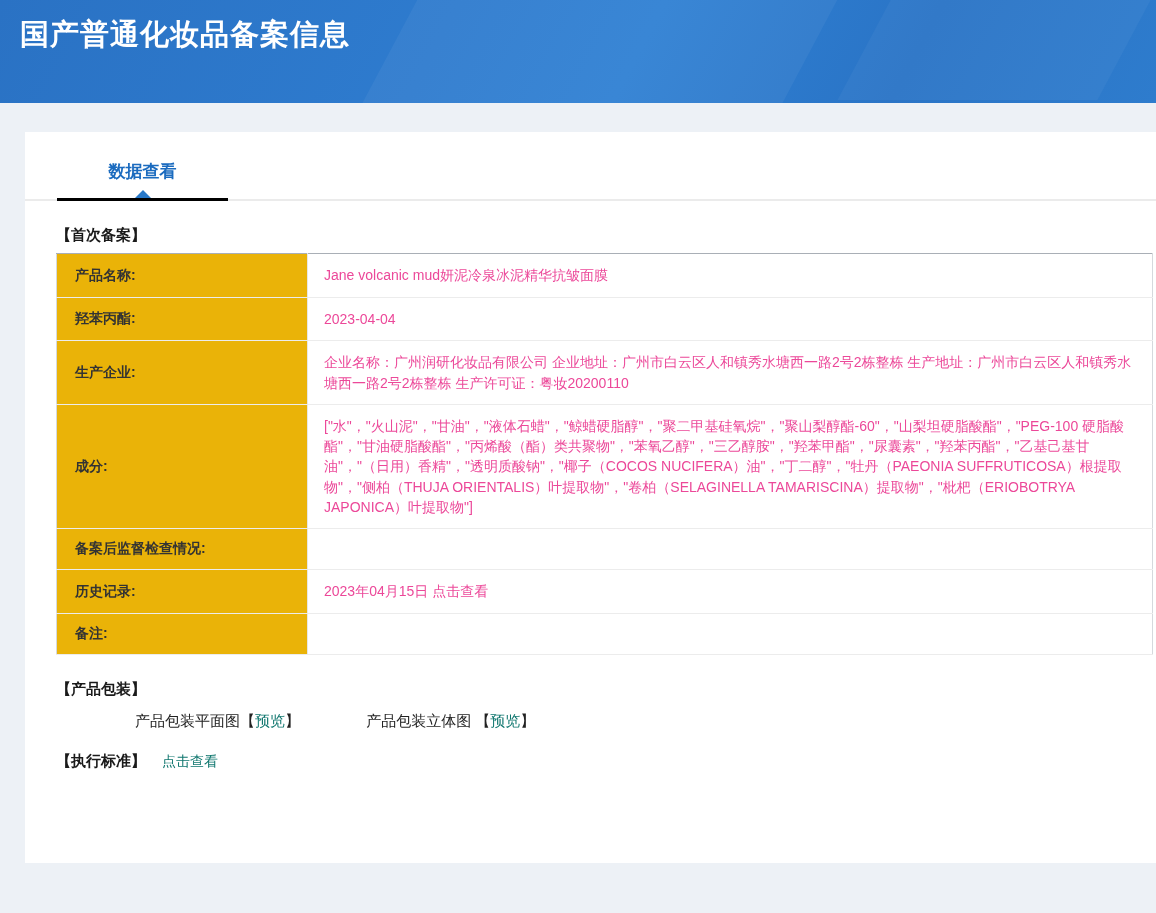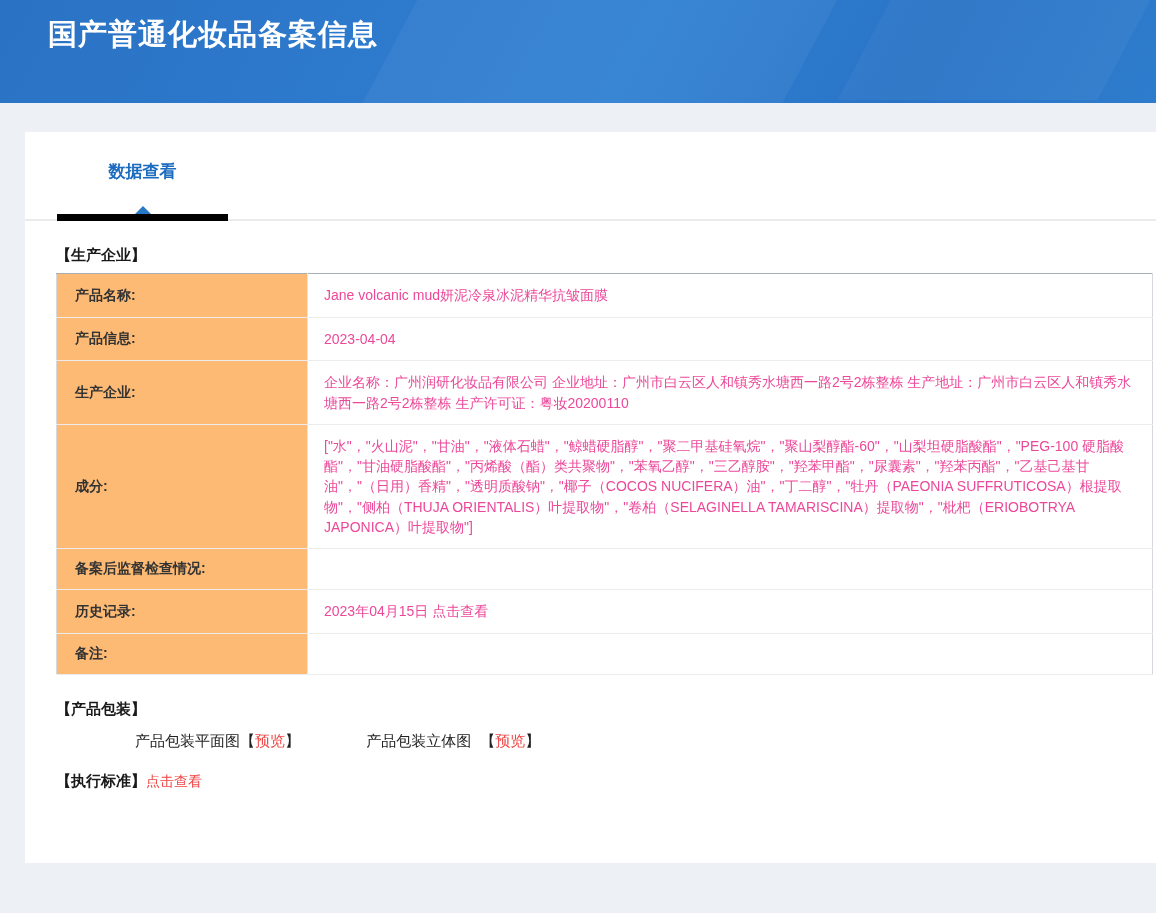--- a/index.html
+++ b/index.html
@@ -9,21 +9,20 @@
     background: #edf1f6;
     overflow: hidden;
   }
 
   
   .banner {
     position: relative;
     height: 103px;
     background: linear-gradient(118deg, #2a72c4 0%, #2e7bce 38%, #2f80d3 55%, #2a74c6 78%, #2e7ccd 100%);
     overflow: hidden;
-    padding-left: 28px;
   }
   .banner .shape1 {
     position: absolute; left: 380px; top: -40px;
     width: 420px; height: 220px;
     background: rgba(255,255,255,0.05);
     transform: skewX(-28deg);
   }
   .banner .shape2 {
     position: absolute; left: 880px; top: -60px;
     width: 260px; height: 160px;
@@ -56,22 +55,22 @@
   }
   .tab {
     position: relative;
     display: inline-block;
     margin-left: 32px;
     width: 171px;
     text-align: center;
     color: #1b6bbf;
     font-size: 17px;
     font-weight: bold;
-    padding-bottom: 31px;
-    border-bottom: 7px solid #000000;
+    padding-bottom: 15px;
+    border-bottom: 3px solid #000000;
     margin-bottom: -2px;
     cursor: pointer;
   }
   .tab .tri {
     position: absolute;
     left: 50%; bottom: 0;
     transform: translateX(-50%);
     width: 0; height: 0;
     border-left: 8px solid transparent;
     border-right: 8px solid transparent;
@@ -95,21 +94,21 @@
     border: 1px solid #d5d9dd;
     border-top: 1px solid #a9afb6;
     font-size: 14px;
   }
   table.info td {
     border-bottom: 1px solid #ececec;
     vertical-align: middle;
   }
   td.lbl {
     width: 251px;
-    background: #fdba74;
+    background: #eab308;
     border-right: 1px solid #e7e7e7;
     font-weight: bold;
     color: #333333;
     padding: 11px 10px 11px 18px;
   }
   td.val {
     color: #ec4899;
     padding: 11px 16px;
     line-height: 1.45;
   }
@@ -117,34 +116,34 @@
   tr.emptyrow td { height: 34px; }
 
   
   .pack-row {
     margin-top: 13px;
     margin-left: 79px;
     font-size: 15px;
     color: #222222;
   }
   .pack-item { display: inline-block; }
-  .pack-item + .pack-item { margin-left: 62px; font-family: Liberation Mono, monospace; }
+  .pack-item + .pack-item { margin-left: 62px; }
   .bracket { color: #222222; }
   a.lnk, .lnk {
-    color: #ef4444;
+    color: #0f766e;
     text-decoration: none;
     cursor: pointer;
   }
   .std-row {
     margin-top: 21px;
     font-size: 15px;
     color: #1a1a1a;
   }
   .std-row .sec-inline { font-weight: bold; }
-  .std-row .lnk { margin-left: 0; font-size: 14px; }
+  .std-row .lnk { margin-left: 16px; font-size: 14px; }
 </style>
 </head>
 <body>
 
 <div class="banner">
   <div class="shape1"></div>
   <div class="shape2"></div>
   <h1>国产普通化妆品备案信息</h1>
 </div>
 
@@ -152,30 +151,30 @@
 
   <div class="tabbar">
     <div class="tab">
       <span>数据查看</span>
       <span class="tri"></span>
     </div>
   </div>
 
   <div class="content">
 
-    <div class="sec-title">【生产企业】</div>
+    <div class="sec-title">【首次备案】</div>
 
     <table class="info">
       <tbody>
         <tr class="h1row">
           <td class="lbl">产品名称:</td>
           <td class="val">Jane volcanic mud妍泥冷泉冰泥精华抗皱面膜</td>
         </tr>
         <tr>
-          <td class="lbl">产品信息:</td>
+          <td class="lbl">羟苯丙酯:</td>
           <td class="val">2023-04-04</td>
         </tr>
         <tr>
           <td class="lbl">生产企业:</td>
           <td class="val">企业名称：广州润研化妆品有限公司 企业地址：广州市白云区人和镇秀水塘西一路2号2栋整栋 生产地址：广州市白云区人和镇秀水塘西一路2号2栋整栋 生产许可证：粤妆20200110</td>
         </tr>
         <tr>
           <td class="lbl">成分:</td>
           <td class="val">["水"，"火山泥"，"甘油"，"液体石蜡"，"鲸蜡硬脂醇"，"聚二甲基硅氧烷"，"聚山梨醇酯-60"，"山梨坦硬脂酸酯"，"PEG-100 硬脂酸酯"，"甘油硬脂酸酯"，"丙烯酸（酯）类共聚物"，"苯氧乙醇"，"三乙醇胺"，"羟苯甲酯"，"尿囊素"，"羟苯丙酯"，"乙基己基甘油"，"（日用）香精"，"透明质酸钠"，"椰子（COCOS NUCIFERA）油"，"丁二醇"，"牡丹（PAEONIA SUFFRUTICOSA）根提取物"，"侧柏（THUJA ORIENTALIS）叶提取物"，"卷柏（SELAGINELLA TAMARISCINA）提取物"，"枇杷（ERIOBOTRYA JAPONICA）叶提取物"]</td>
         </tr>

